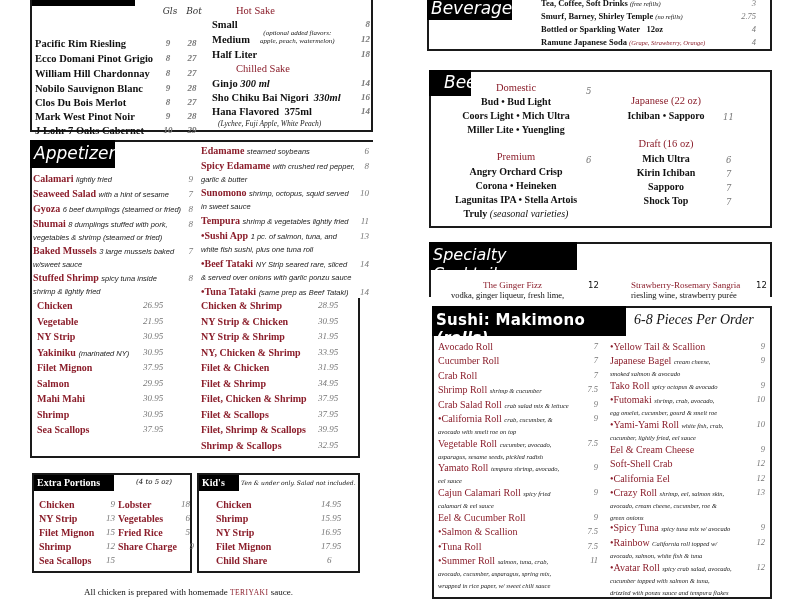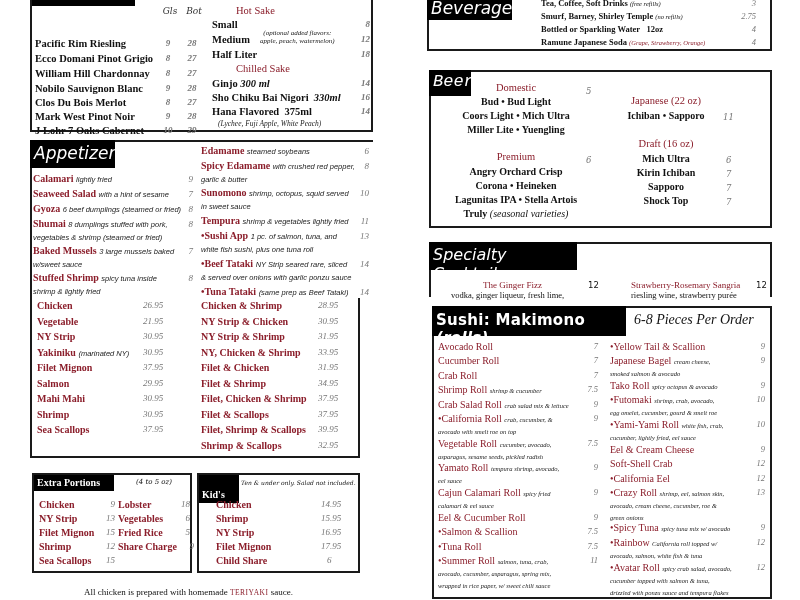--- a/index.html
+++ b/index.html
@@ -38,36 +38,36 @@
 
   
   #extra { left: 32px; top: 473px; width: 160px; height: 100px; }
   #extra .hdr { position: absolute; left: 0; top: 0; width: 80px; height: 16px; background: #000; color: #fff; font-weight: bold; font-size: 10px; padding: 2px 3px; font-family: "Liberation Serif", serif; }
   #extra .sub { position: absolute; left: 80px; top: 3px; width: 80px; text-align: center; font-size: 7px; font-style: italic; }
   .ex-row { position: absolute; font-size: 10px; font-weight: bold; color: #8b1e2b; font-family: "Liberation Serif", serif; }
   .ex-row .p { position: absolute; top: 0; color: #777; font-weight: normal; font-style: italic; font-size: 9px; }
 
   
   #kids { left: 197px; top: 473px; width: 163px; height: 100px; }
-  #kids .hdr { position: absolute; left: 0; top: 0; width: 40px; height: 16px; background: #000; color: #fff; font-weight: bold; font-size: 10px; padding: 14px 3px; font-family: "Liberation Serif", serif; }
+  #kids .hdr { position: absolute; left: 0; top: 0; width: 40px; height: 16px; background: #000; color: #fff; font-weight: bold; font-size: 10px; padding: 2px 3px; font-family: "Liberation Serif", serif; }
   #kids .sub { position: absolute; left: 42px; top: 4px; font-size: 6px; font-style: italic; }
 
   #footer { position: absolute; left: 84px; top: 587px; font-size: 9px; font-family: "Liberation Serif", serif; }
   #footer .tk { color: #8b1e2b; font-size: 7.5px; letter-spacing: 0.5px; }
 
   
   #bev { left: 427px; top: -2px; width: 345px; height: 53px; }
   #bev-hdr { left: 427px; top: -2px; width: 85px; height: 22px; font-size: 17px; padding: 0 4px; }
   .bev-row { position: absolute; left: 112px; width: 215px; font-size: 8.5px; font-weight: bold; font-family: "Liberation Serif", serif; }
   .bev-row .p { position: absolute; right: 0; top: 0; color: #777; font-style: italic; font-weight: normal; }
   .bev-row .d { font-style: italic; font-weight: normal; font-size: 6.5px; }
 
   
   #beer { left: 429px; top: 70px; width: 343px; height: 158px; }
-  #beer-hdr { left: 429px; top: 70px; width: 42px; height: 26px; font-size: 17px; padding: 2px 4px; font-family: Liberation Mono, monospace; }
+  #beer-hdr { left: 429px; top: 70px; width: 42px; height: 26px; font-size: 17px; padding: 2px 15px; }
   .beer-t { position: absolute; font-size: 10.5px; color: #8b1e2b; font-family: "Liberation Serif", serif; text-align: center; }
   .beer-l { position: absolute; font-size: 10px; font-weight: bold; font-family: "Liberation Serif", serif; text-align: center; }
   .beer-p { position: absolute; font-size: 8.5px; color: #777; font-style: italic; }
 
   
   #cocktails { left: 429px; top: 242px; width: 343px; height: 55px; border-bottom: none; }
   #ck-hdr { left: 429px; top: 242px; width: 148px; height: 28px; font-size: 16px; padding: 3px 4px; }
   .ck-name { position: absolute; font-size: 9px; color: #8b1e2b; font-family: "Liberation Serif", serif; }
   .ck-desc { position: absolute; font-size: 8.5px; font-family: "Liberation Serif", serif; }
   .ck-p { position: absolute; font-size: 8.5px; font-family: "DejaVu Sans", sans-serif; }

